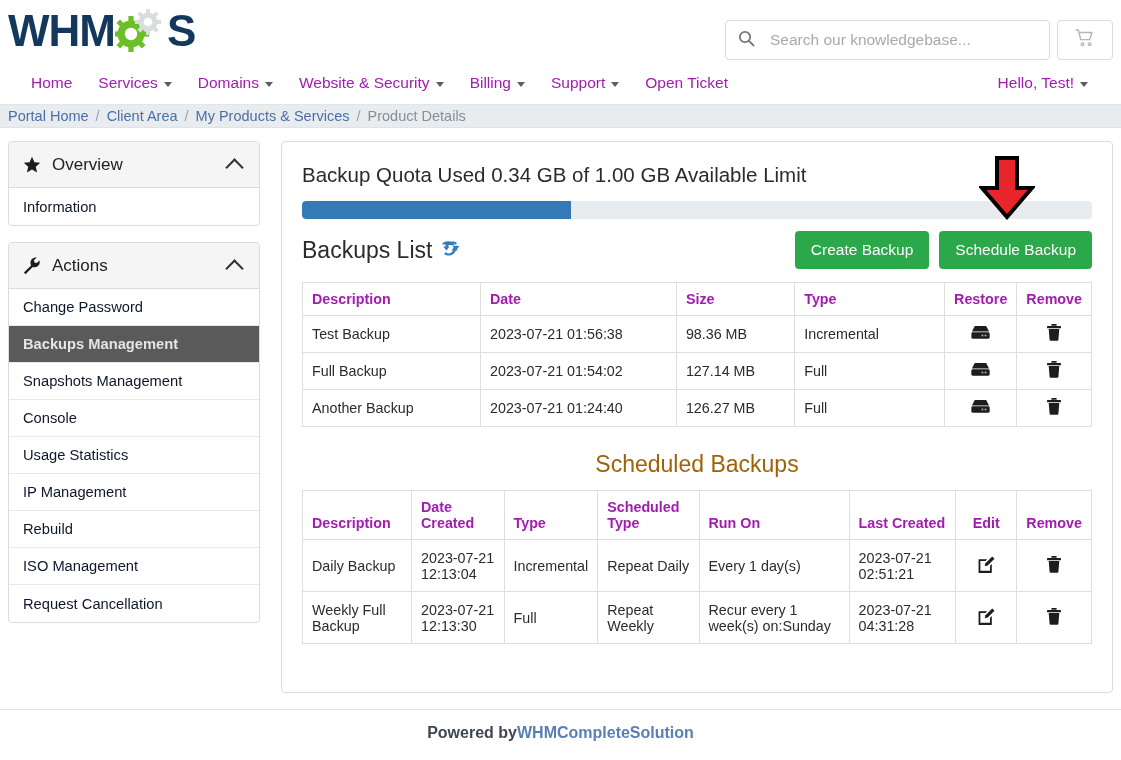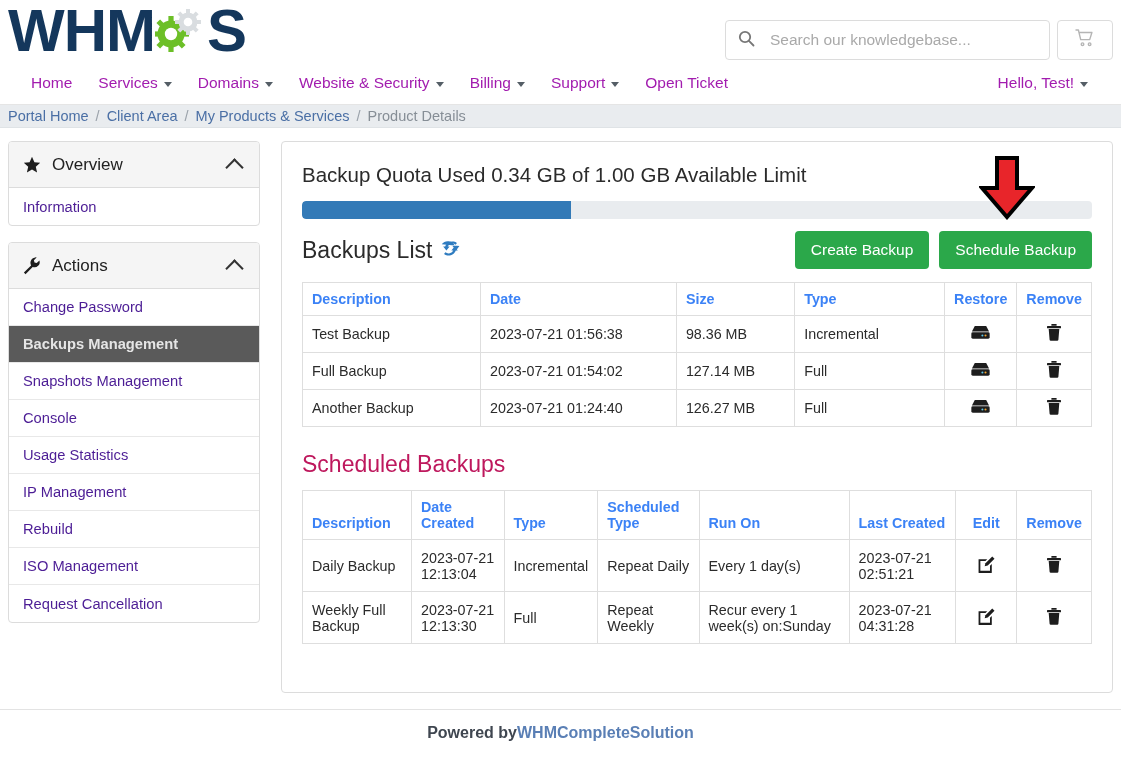--- a/index.html
+++ b/index.html
@@ -19,21 +19,21 @@
     height: 62px;
     background: #fff;
     position: relative;
     display: flex;
     align-items: center;
   }
   .logo {
     margin-left: 8px;
     display: flex;
     align-items: center;
-    font-size: 60px;
+    font-size: 44px;
     font-weight: bold;
     letter-spacing: -1px;
     color: #14375c;
     line-height: 1;
     user-select: none;
   }
   .logo .gearwrap {
     position: relative;
     display: inline-block;
     width: 52px;
@@ -170,21 +170,21 @@
     transform: rotate(45deg);
     margin-top: 5px;
     margin-right: 4px;
   }
   .side-item {
     height: 37px;
     display: flex;
     align-items: center;
     padding: 0 14px;
     font-size: 14.7px;
-    color: #4c1d95;
+    color: #0f172a;
     border-bottom: 1px solid #e8e8e8;
     cursor: pointer;
   }
   .side-item:last-child { border-bottom: none; }
   .side-item.active { background: #5a5a5a; color: #e5e5e5; font-weight: 600; }
 
   
   .main {
     flex: 1;
     border: 1px solid #dcdcdc;
@@ -243,26 +243,27 @@
     border-collapse: collapse;
     font-size: 14.3px;
   }
   table.grid th, table.grid td {
     border: 1px solid #dedede;
     text-align: left;
     padding: 8px 9px;
     color: #2b2b2b;
     vertical-align: middle;
   }
-  table.grid th { font-weight: bold; color: #3b82f6; }
+  table.grid th { font-weight: bold; color: #a21caf; }
   table.grid td.icon-cell, table.grid th.icon-cell { text-align: center; }
   .sched-title {
     font-size: 23px;
-    color: #be185d;
+    color: #a16207;
     margin: 24px 0 12px 0;
+    text-align: center;
   }
   table.sched th { vertical-align: bottom; }
   table.sched td { height: 52px; }
 
   .arrow-annot {
     position: absolute;
     left: 697px;
     top: 14px;
     width: 56px;
     height: 64px;

